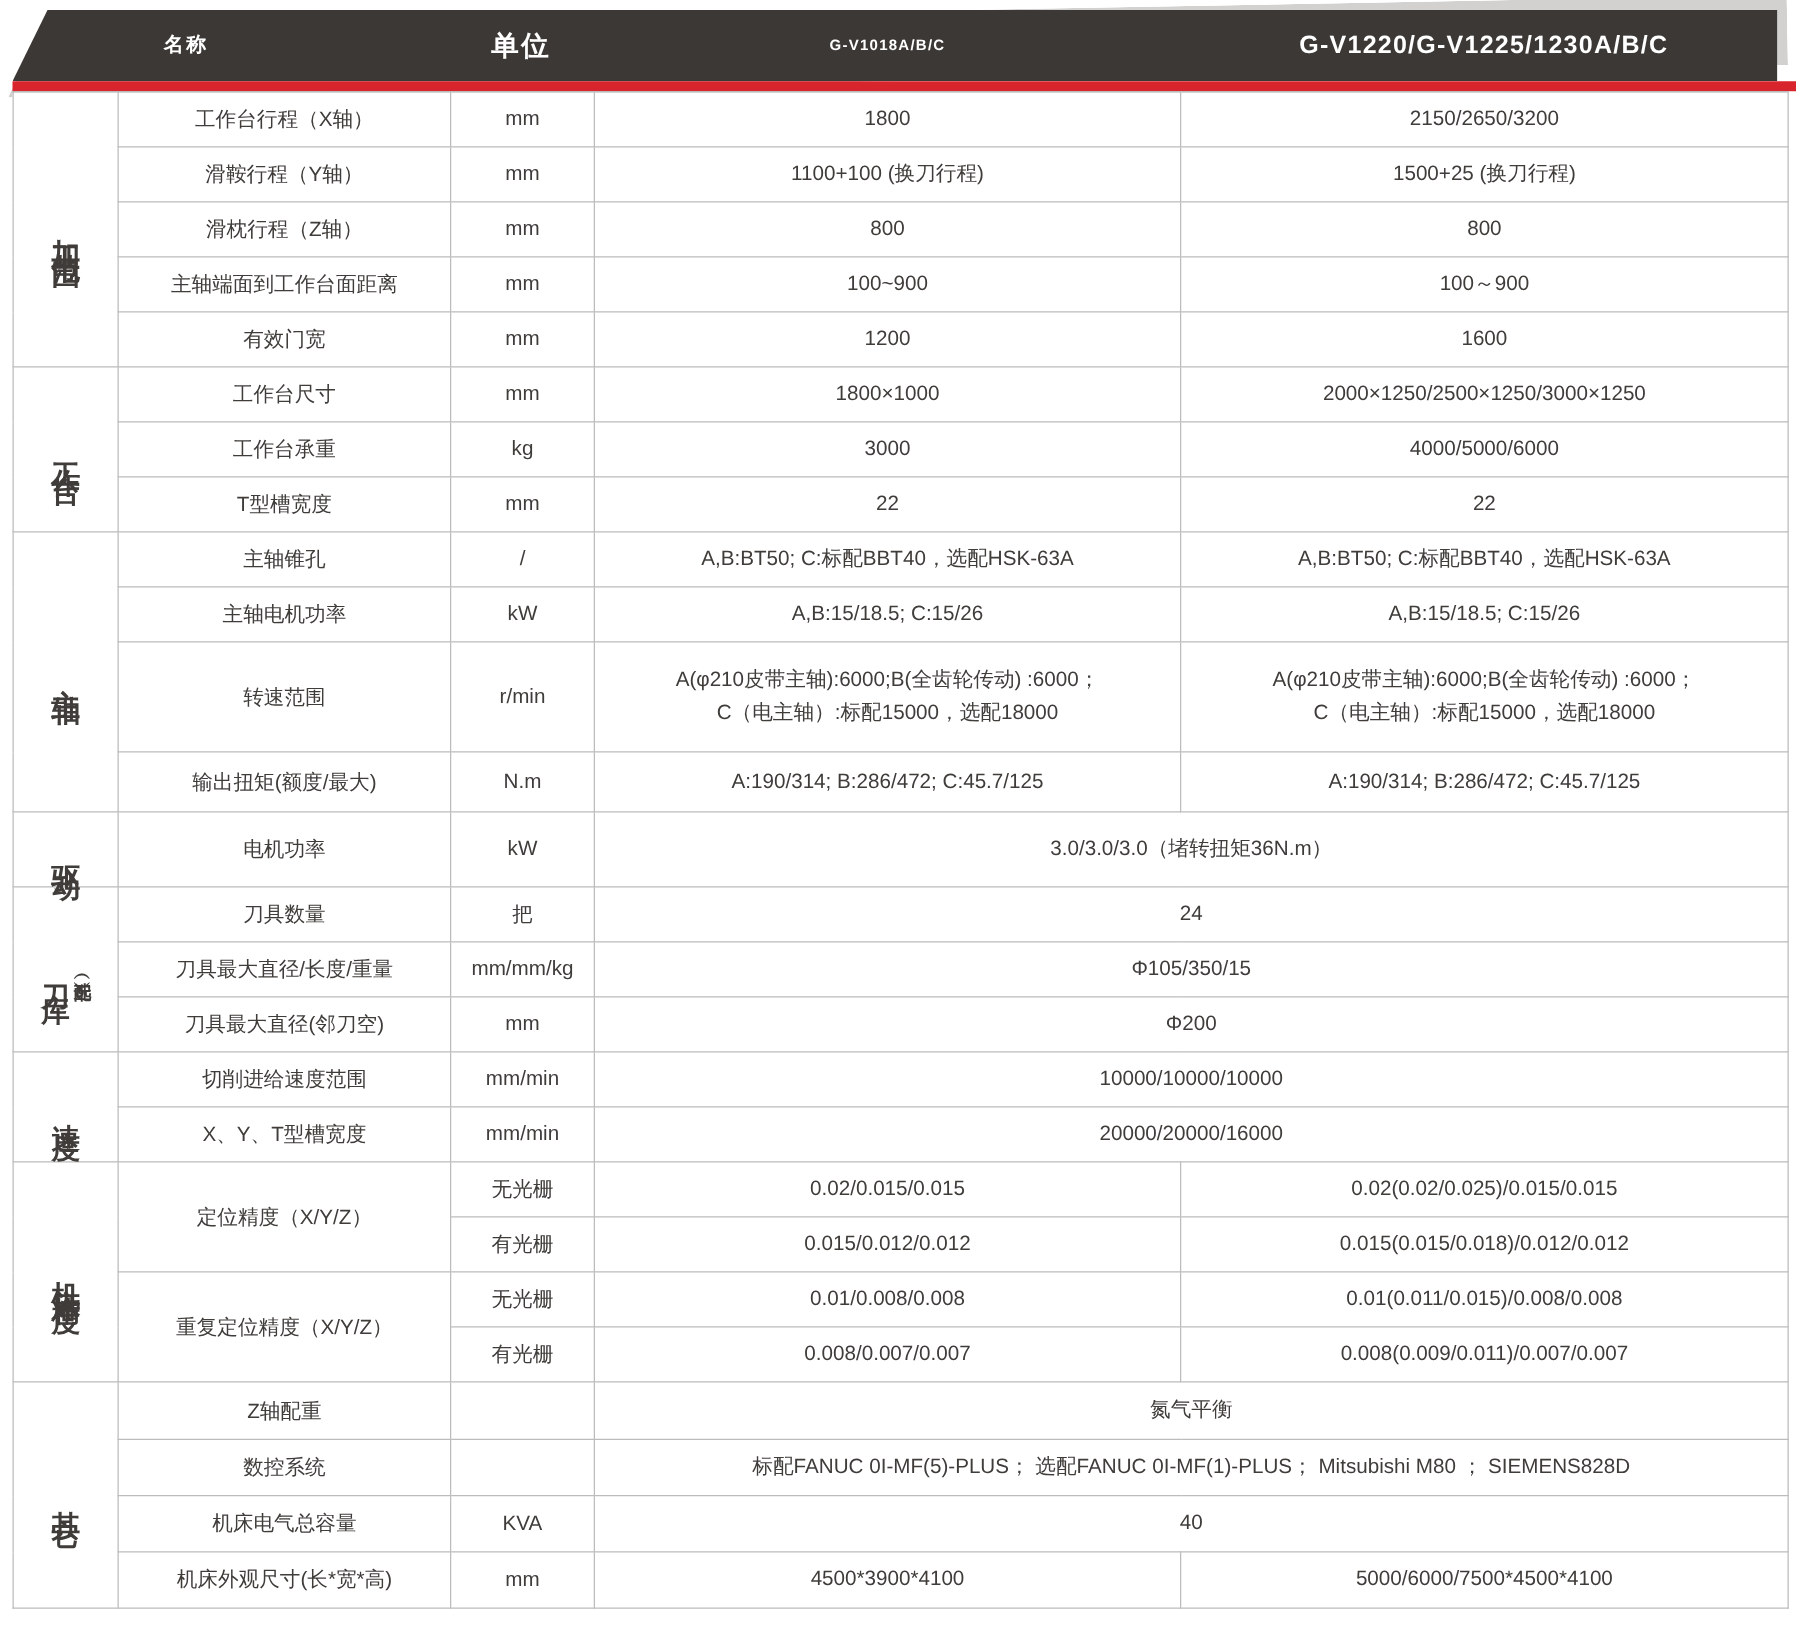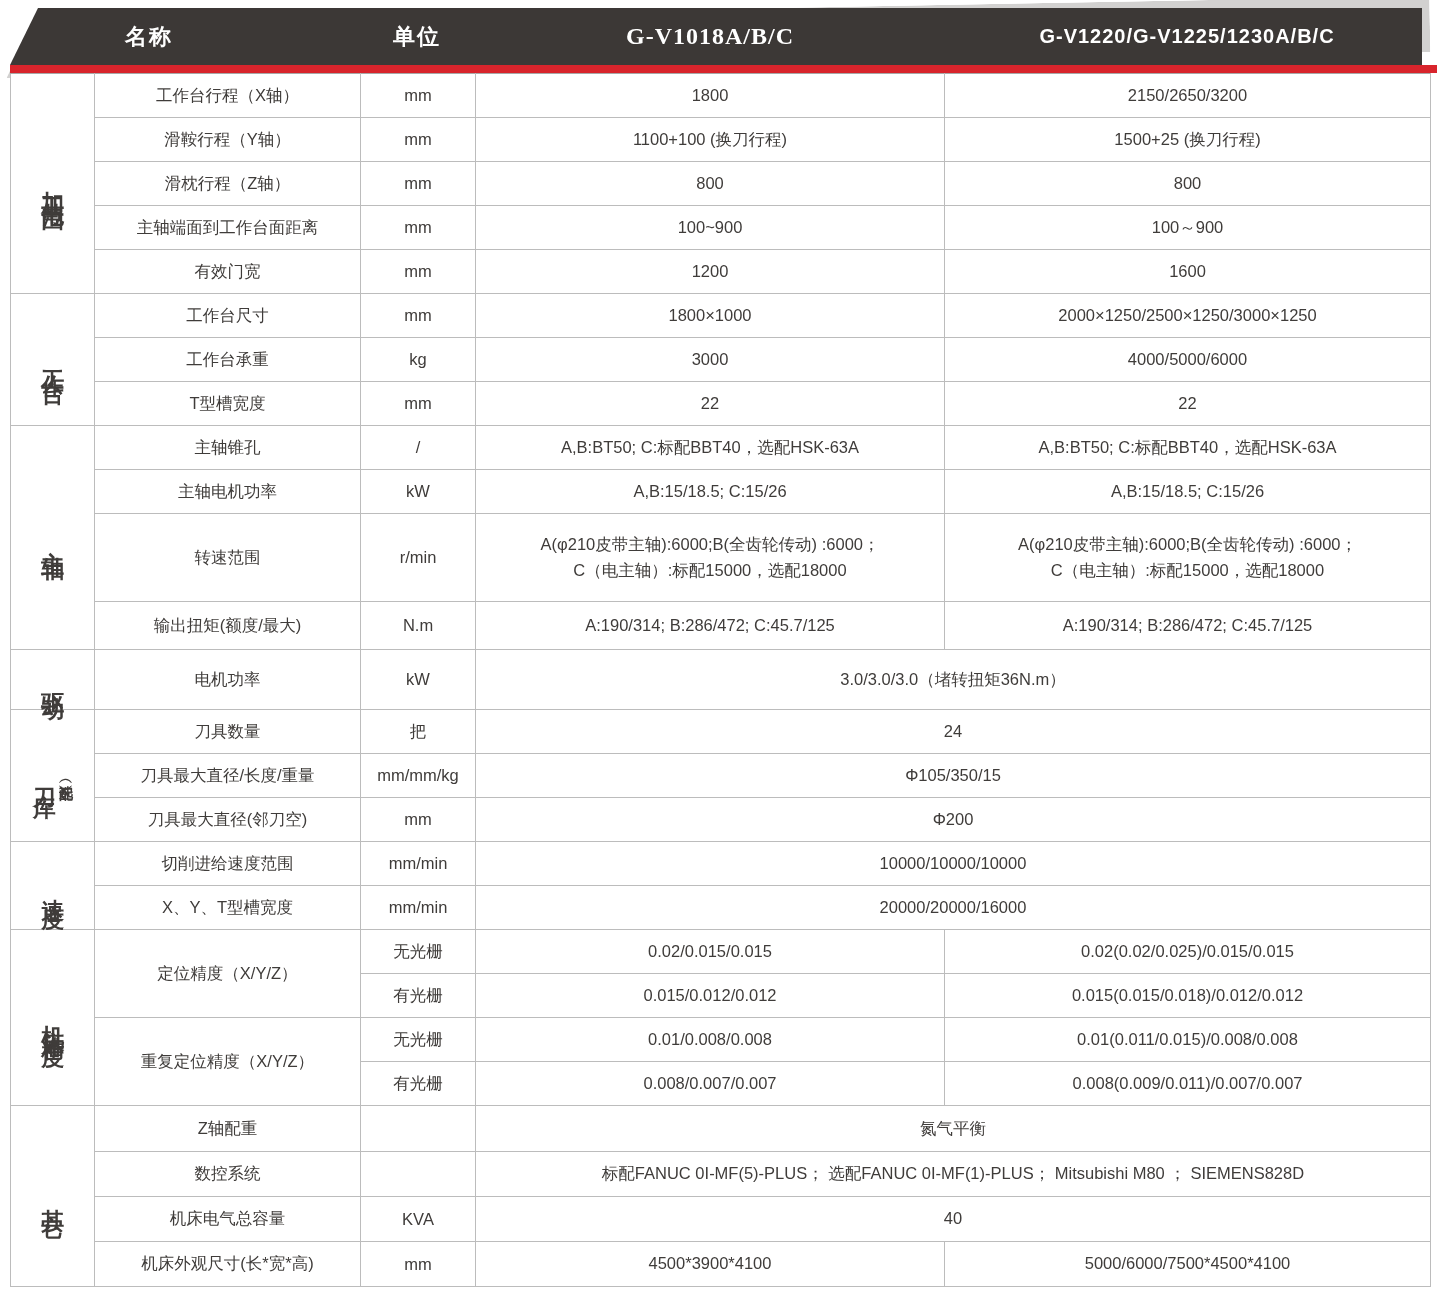--- a/index.html
+++ b/index.html
@@ -27,23 +27,23 @@
   }
   .stripe{
     position:absolute;left:10px;top:65px;width:1427px;height:8px;
     background:#d8242c;z-index:3;
   }
   .hlabel{
     position:absolute;top:0;height:57px;line-height:57px;
     transform:translateX(-50%);
     color:#fff;font-weight:bold;white-space:nowrap;
   }
-  .h-name{left:139px;font-size:22px;letter-spacing:2px;}
+  .h-name{left:139px;font-size:16px;letter-spacing:2px;}
   .h-unit{left:407px;font-size:22px;letter-spacing:2px;}
-  .h-m1{left:700px;font-size:24px;letter-spacing:1px;font-family:Liberation Serif, serif;}
+  .h-m1{left:700px;font-size:12px;letter-spacing:1px;}
   .h-m2{left:1177px;font-size:20px;letter-spacing:1px;}
 
   
   table.spec{
     position:absolute;left:10px;top:73px;width:1420px;
     border-collapse:collapse;table-layout:fixed;
     z-index:4;background:#fff;
   }
   table.spec td{
     border:1px solid #bcbcbc;

